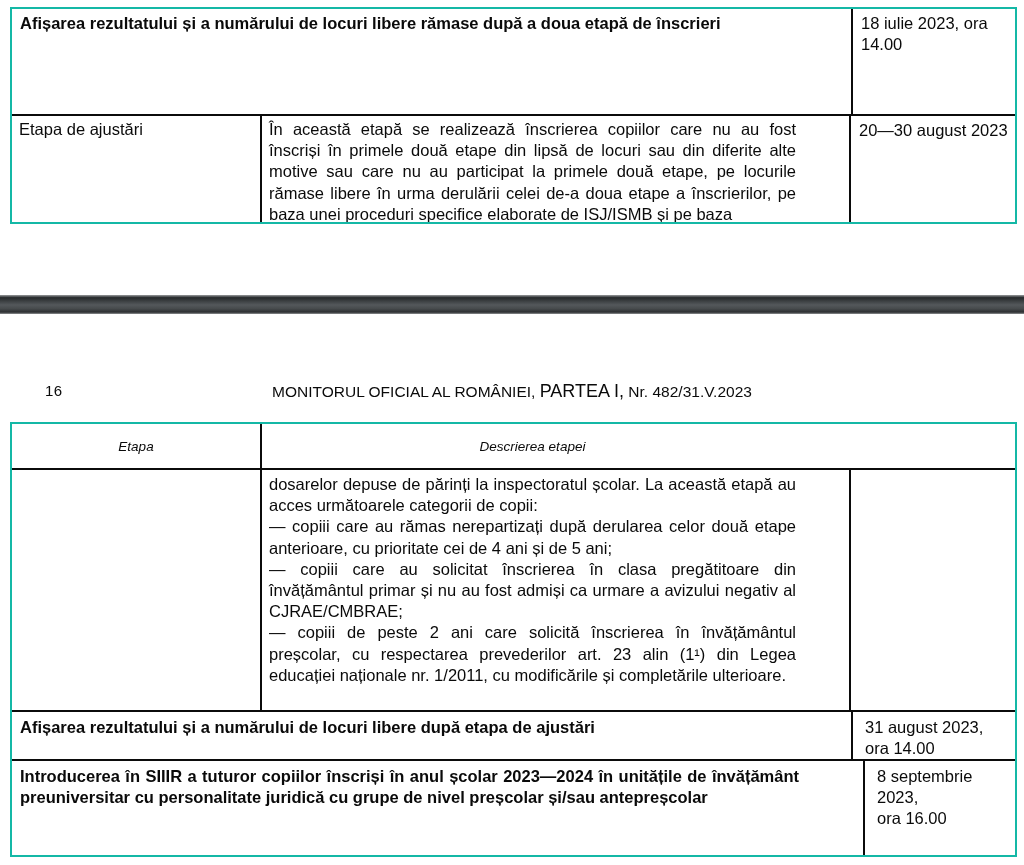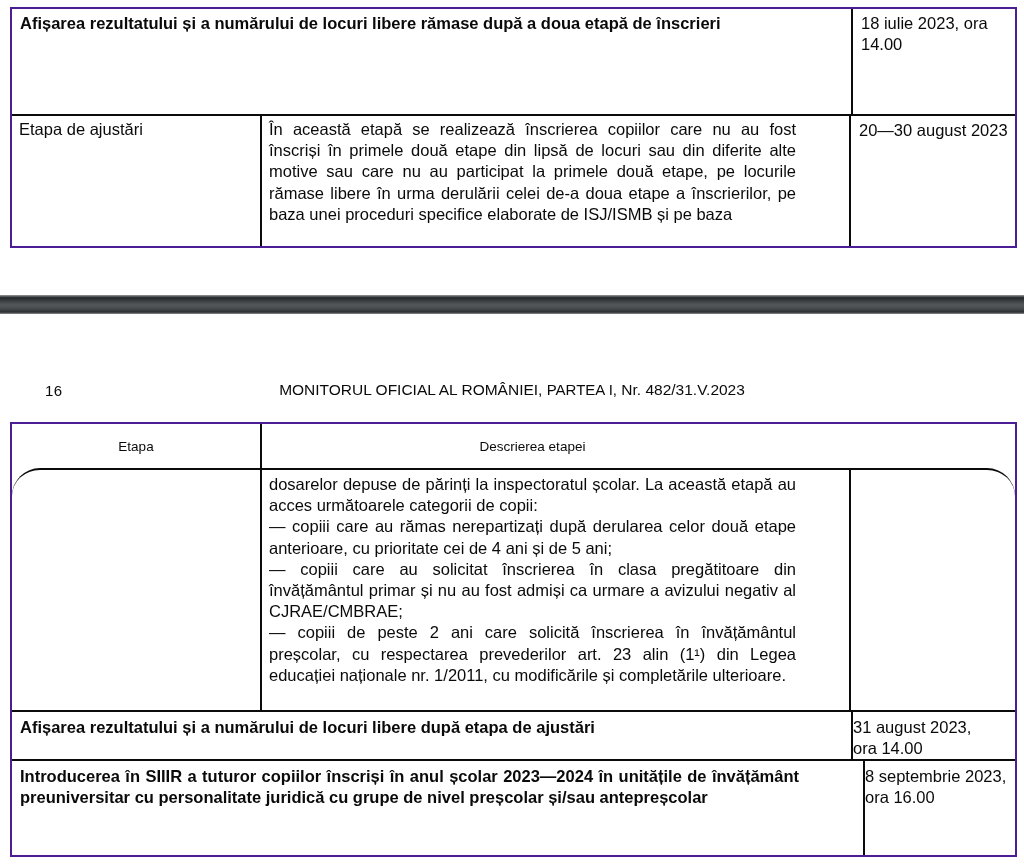--- a/index.html
+++ b/index.html
@@ -10,42 +10,42 @@
     color: #0a0a0a;
     overflow: hidden;
   }
   .page { position: relative; width: 1024px; height: 865px; background: #fff; }
 
   
   .tbl {
     position: absolute;
     left: 10px;
     width: 1007px;
-    border: 2px solid #4c1d95;
+    border: 2px solid #14b8a6;
     background: #fff;
   }
   .trow { display: flex; border-top: 2px solid #0b0b0b; }
   .trow:first-child { border-top: none; }
   .cell {
     padding: 3px 7px 3px 7px;
     font-size: 16.5px;
     line-height: 21.2px;
     overflow: hidden;
   }
   .c1  { width: 248px; }
   .c2  { width: 543px; border-left: 2px solid #0b0b0b; }
   .c3  { flex: 1; border-left: 2px solid #0b0b0b; margin-left: 46px; }
   .c12 { width: 793px; }
   .bold { font-weight: bold; }
   .just { text-align: justify; }
 
   
   .tbl-top { top: 7px; }
   .tbl-top .row-1 { height: 105px; }
-  .tbl-top .row-2 { height: 132px; justify-content: space-between; }
+  .tbl-top .row-2 { height: 108px; justify-content: space-between; }
   .tbl-top .c12 { padding-top: 4px; padding-left: 8px; }
   .tbl-top .c3  { padding-top: 4px; padding-left: 8px; }
 
   
   .page-separator {
     position: absolute;
     left: 0; top: 295px;
     width: 1024px; height: 19px;
     background: linear-gradient(180deg,
       #9a9c9e 0%, #26292b 14%, #3c4042 32%,
@@ -65,37 +65,37 @@
     letter-spacing: 0.5px;
   }
   .running-title {
     position: absolute;
     left: 0; top: 0;
     width: 1024px;
     text-align: center;
     font-size: 15.5px;
     white-space: nowrap;
   }
-  .running-title .t-small { font-size: 15px; }
+  .running-title .t-small { font-size: 18px; }
 
   
   .tbl-main { top: 422px; }
-  .tbl-main .hrow { height: 44px; }
+  .tbl-main .hrow { height: 44px; font-style: italic; }
   .tbl-main .hrow .cell {
     display: flex; align-items: center; justify-content: center;
     font-size: 13.5px;
     line-height: 15px;
     padding: 2px;
   }
-  .tbl-main .row-cont { height: 242px; border-radius: 28px; }
+  .tbl-main .row-cont { height: 242px; }
   .tbl-main .row-cont .c2 { padding-top: 4px; }
   .tbl-main .row-results { height: 49px; }
   .tbl-main .row-siiir { height: 96px; gap: 12px; }
   .tbl-main .c12 { padding-top: 5px; padding-left: 8px; padding-right: 6px; border-radius: 11px; }
-  .tbl-main .c3  { padding-top: 5px; padding-left: 0; }
+  .tbl-main .c3  { padding-top: 5px; padding-left: 12px; }
   .para { text-align: justify; }
 </style>
 </head>
 <body>
 
 <div class="page">
 
   <div class="tbl tbl-top">
     <div class="trow row-1">
       <div class="cell c12 bold">Afișarea rezultatului și a numărului de locuri libere rămase după a doua etapă de înscrieri</div>

